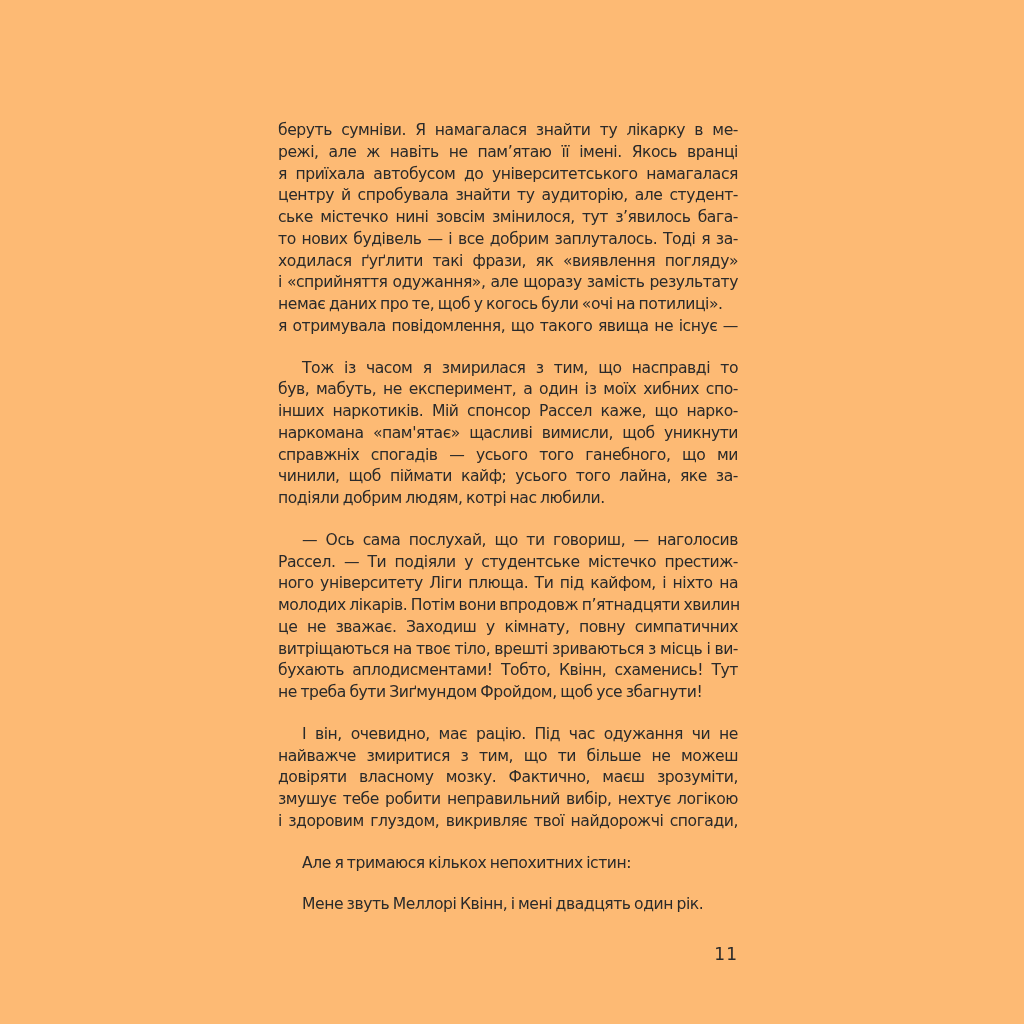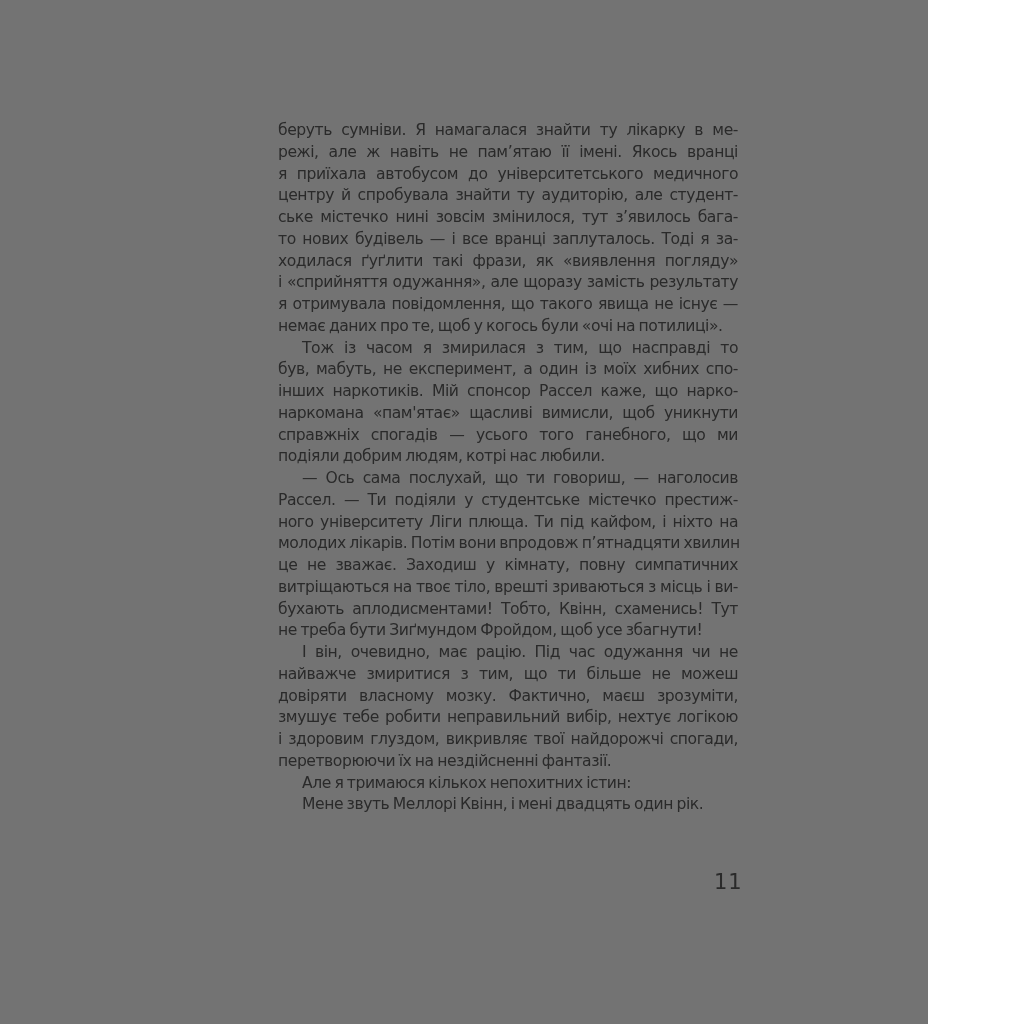--- a/index.html
+++ b/index.html
@@ -11,104 +11,105 @@
     width: 1024px;
     height: 1024px;
     position: relative;
     overflow: hidden;
     font-family: "DejaVu Sans", "Liberation Sans", sans-serif;
     color: #2a2a2a;
   }
   .page {
     position: absolute;
     left: 0; top: 0;
-    width: 928px; height: 1024px;
-    background: #737373;
+    width: 1024px; height: 1024px;
+    background: #fdba74;
   }
   .text-block {
     position: absolute;
     left: 278px;
     top: 120px;
     width: 460px;
   }
   .line {
     display: block;
     height: 21.75px;
     line-height: 21.75px;
     font-size: 15.6px;
     white-space: nowrap;
     text-align: justify;
     text-align-last: justify;
     letter-spacing: -0.45px;
     word-spacing: -1px;
   }
   .line.indent {
     padding-left: 24px;
+    margin-top: 20px;
   }
   .line.last {
     text-align-last: left;
   }
   .page-number {
     position: absolute;
     left: 714px;
-    top: 872px;
+    top: 944px;
     width: 24px;
     text-align: right;
-    font-size: 21px;
+    font-size: 17px;
     line-height: 20px;
     color: #2a2a2a;
     letter-spacing: 1px;
   }
 </style>
 </head>
 <body>
 
 <div class="page">
   <div class="text-block">
 
     <div>
       <span class="line">беруть сумніви. Я намагалася знайти ту лікарку в ме-</span>
       <span class="line">режі, але ж навіть не пам’ятаю її імені. Якось вранці</span>
-      <span class="line">я приїхала автобусом до університетського медичного</span>
+      <span class="line">я приїхала автобусом до університетського намагалася</span>
       <span class="line">центру й спробувала знайти ту аудиторію, але студент-</span>
       <span class="line">ське містечко нині зовсім змінилося, тут з’явилось бага-</span>
-      <span class="line">то нових будівель — і все вранці заплуталось. Тоді я за-</span>
+      <span class="line">то нових будівель — і все добрим заплуталось. Тоді я за-</span>
       <span class="line">ходилася ґуґлити такі фрази, як «виявлення погляду»</span>
       <span class="line">і «сприйняття одужання», але щоразу замість результату</span>
+      <span class="line last">немає даних про те, щоб у когось були «очі на потилиці».</span>
       <span class="line">я отримувала повідомлення, що такого явища не існує —</span>
-      <span class="line last">немає даних про те, щоб у когось були «очі на потилиці».</span>
     </div>
 
     <div>
       <span class="line indent">Тож із часом я змирилася з тим, що насправді то</span>
       <span class="line">був, мабуть, не експеримент, а один із моїх хибних спо-</span>
       <span class="line">інших наркотиків. Мій спонсор Рассел каже, що нарко-</span>
       <span class="line">наркомана «пам'ятає» щасливі вимисли, щоб уникнути</span>
       <span class="line">справжніх спогадів — усього того ганебного, що ми</span>
+      <span class="line">чинили, щоб піймати кайф; усього того лайна, яке за-</span>
       <span class="line last">подіяли добрим людям, котрі нас любили.</span>
     </div>
 
     <div>
       <span class="line indent">— Ось сама послухай, що ти говориш, — наголосив</span>
       <span class="line">Рассел. — Ти подіяли у студентське містечко престиж-</span>
       <span class="line">ного університету Ліги плюща. Ти під кайфом, і ніхто на</span>
       <span class="line">молодих лікарів. Потім вони впродовж п’ятнадцяти хвилин</span>
       <span class="line">це не зважає. Заходиш у кімнату, повну симпатичних</span>
       <span class="line">витріщаються на твоє тіло, врешті зриваються з місць і ви-</span>
       <span class="line">бухають аплодисментами! Тобто, Квінн, схаменись! Тут</span>
       <span class="line last">не треба бути Зиґмундом Фройдом, щоб усе збагнути!</span>
     </div>
 
     <div>
       <span class="line indent">І він, очевидно, має рацію. Під час одужання чи не</span>
       <span class="line">найважче змиритися з тим, що ти більше не можеш</span>
       <span class="line">довіряти власному мозку. Фактично, маєш зрозуміти,</span>
       <span class="line">змушує тебе робити неправильний вибір, нехтує логікою</span>
       <span class="line">і здоровим глуздом, викривляє твої найдорожчі спогади,</span>
-      <span class="line last">перетворюючи їх на нездійсненні фантазії.</span>
     </div>
 
     <div>
       <span class="line indent last">Але я тримаюся кількох непохитних істин:</span>
     </div>
 
     <div>
       <span class="line indent last">Мене звуть Меллорі Квінн, і мені двадцять один рік.</span>
     </div>
   </div>

